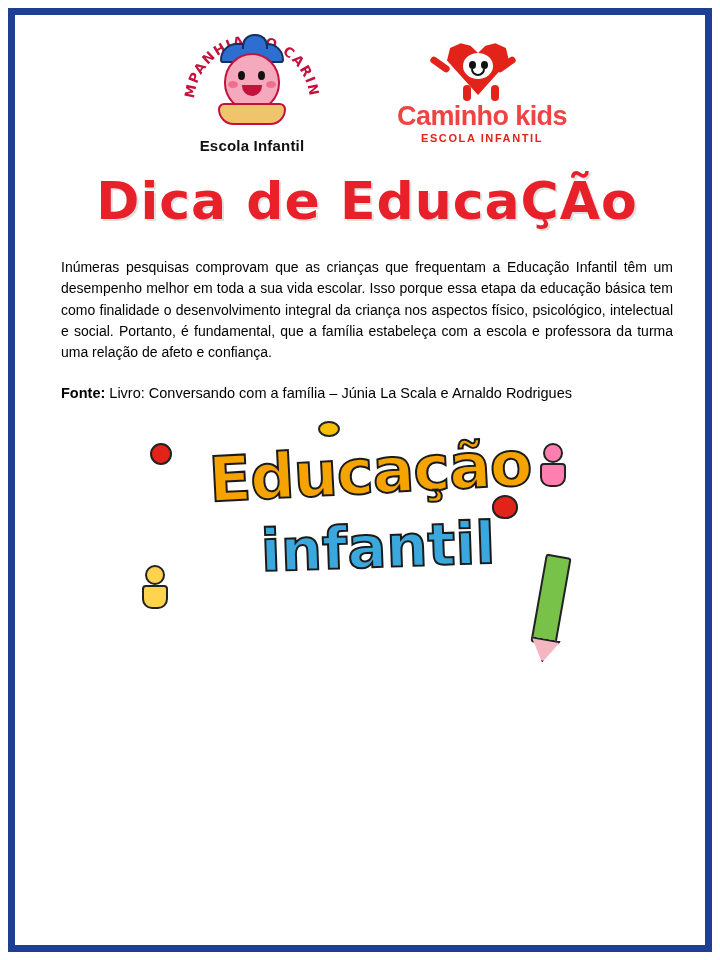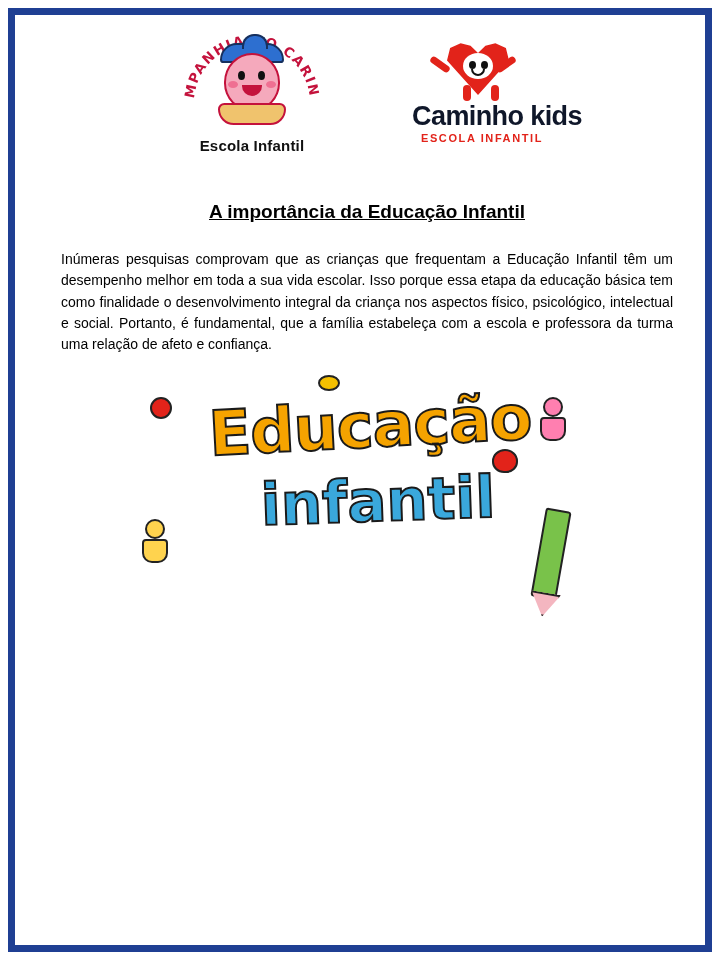--- a/index.html
+++ b/index.html
@@ -165,25 +165,25 @@
   .ck-arm.r { left: 98px; transform: rotate(-35deg); }
   .ck-leg {
     position: absolute; top: 54px;
     width: 8px; height: 16px;
     background: #e2231a; border-radius: 4px;
   }
   .ck-leg.l { left: 66px; }
   .ck-leg.r { left: 94px; }
   .ck-name {
     position: absolute;
-    left: 15px; top: 70px; width: 170px;
+    left: 0; top: 70px; width: 170px;
     text-align: center;
     font-size: 27px;
     font-weight: bold;
-    color: #0f172a;
+    color: #ef4444;
     letter-spacing: -0.6px;
   }
   .ck-sub {
     position: absolute;
     left: 0; top: 101px; width: 170px;
     text-align: center;
     font-size: 11px;
     font-weight: bold;
     color: #e2231a;
     letter-spacing: 1.6px;
@@ -370,25 +370,29 @@
             <div class="eye l"></div>
             <div class="eye r"></div>
             <div class="smile"></div>
           </div>
           <div class="ck-name">Caminho kids</div>
           <div class="ck-sub">ESCOLA INFANTIL</div>
         </div>
 
       </div>
 
-
-      <div class="subtitle">A importância da Educação Infantil</div>
+      <div class="big-title">Dica de EducaÇÃo</div>
+
 
       <p class="body-text">Inúmeras pesquisas comprovam que as crianças que frequentam a Educação Infantil têm um desempenho melhor em toda a sua vida escolar. Isso porque essa etapa da educação básica tem como finalidade o desenvolvimento integral da criança nos aspectos físico, psicológico, intelectual e social. Portanto, é fundamental, que a família estabeleça com a escola e professora da turma uma relação de afeto e confiança.</p>
 
+      <div class="source">
+        <b>Fonte:</b>
+        <span>Livro: Conversando com a família – Júnia La Scala e Arnaldo Rodrigues</span>
+      </div>
 
       <div class="art">
         <div class="art-bug b1"></div>
         <div class="art-bee"></div>
         <div class="art-apple"></div>
         <div class="art-kid k2">
           <div class="head"></div>
             <div class="body"></div>
         </div>
         <div class="art-word1">Educação</div>

